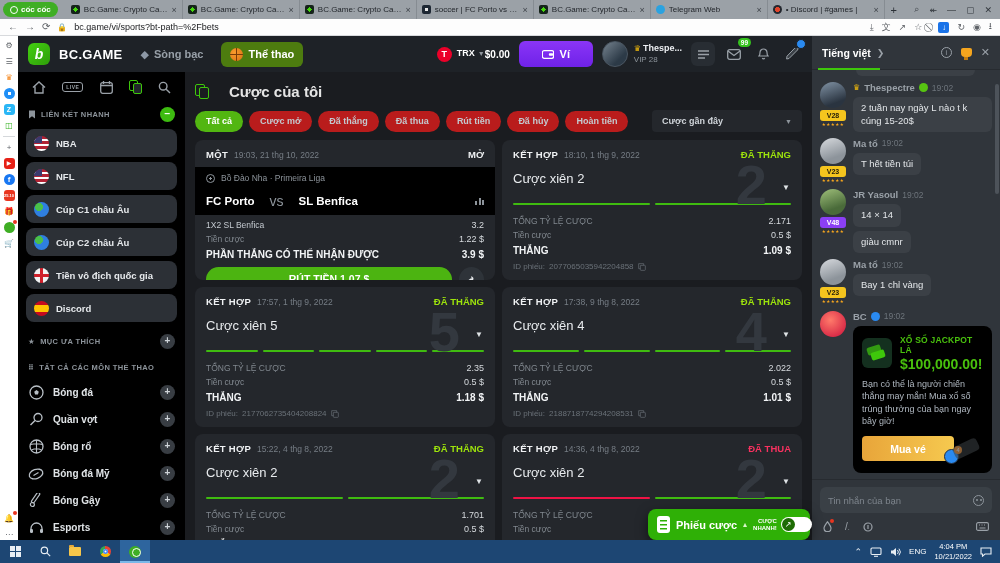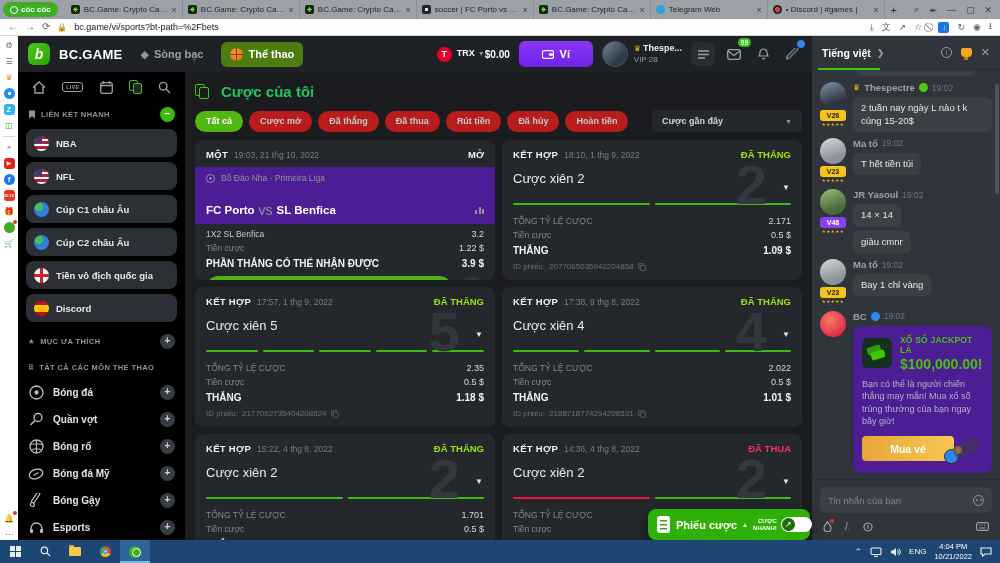--- a/index.html
+++ b/index.html
@@ -95,21 +95,21 @@
 .flag-us{background:linear-gradient(#b22234 0 20%,#fff 20% 36%,#b22234 36% 52%,#fff 52% 68%,#b22234 68% 84%,#fff 84%)}
 .flag-us::after{content:"";position:absolute;left:0;top:0;width:55%;height:48%;background:#3c3b6e}
 .flag-globe{background:radial-gradient(circle at 32% 32%,#49c04a 0 28%,#2f7fe0 30%)}
 .flag-eng{background:linear-gradient(rgba(0,0,0,0) 38%,#d0202a 38% 62%,rgba(0,0,0,0) 62%),linear-gradient(90deg,rgba(0,0,0,0) 38%,#d0202a 38% 62%,rgba(0,0,0,0) 62%),#f2f2f2}
 .flag-es{background:linear-gradient(#c60b1e 0 28%,#ffc400 28% 72%,#c60b1e 72%)}
 .sport-row{display:flex;align-items:center;gap:9px;padding:5.5px 10px;color:#dfe3e6;font-size:10px;font-weight:bold;flex:none}
 .sicn{width:16px;height:16px;flex:none;color:#b9c0c7;display:flex;align-items:center;justify-content:center}
 
 
 .main{flex:1;min-width:0;padding:8px 10px 0;overflow:hidden;display:flex;flex-direction:column;background:#1a1c20}
-.main-title{display:flex;align-items:center;gap:12px;color:#22c55e;font-size:15px;font-weight:bold;margin:3px 0 10px;flex:none}
+.main-title{display:flex;align-items:center;gap:20px;color:#e5e5e5;font-size:15px;font-weight:bold;margin:3px 0 10px;flex:none}
 .doc-icn{position:relative;width:14px;height:15px;flex:none}
 .doc-icn i{position:absolute;border:1.6px solid #3ec70b;border-radius:2px;width:10px;height:12px;display:block}
 .doc-icn i:first-child{left:0;top:0}
 .doc-icn i:last-child{right:0;bottom:0;background:#1a1c20}
 .filters{display:flex;gap:6px;align-items:center;margin-bottom:8px;flex:none}
 .fpill{height:21px;border-radius:11px;background:#b91c1c;color:#c3c9cf;font-size:9px;font-weight:bold;display:flex;align-items:center;padding:0 11px;white-space:nowrap}
 .fpill.active{background:#52b611;color:#fff}
 .sort{margin-left:auto;display:flex;align-items:center;justify-content:space-between;color:#cfd4d9;font-size:9px;font-weight:bold;background:#24272c;border-radius:4px;height:22px;padding:0 10px;width:150px;flex:none}
 .cards{display:grid;grid-template-columns:1fr 1fr;gap:7px;grid-auto-rows:140px}
 .card{background:#24272c;border-radius:8px;padding:9px 11px;position:relative;display:flex;flex-direction:column;overflow:hidden}
@@ -123,24 +123,24 @@
 .wm{position:absolute;right:24px;top:-12px;font-size:56px;font-weight:bold;color:#33383f;line-height:1}
 .ccaret{position:absolute;right:1px;top:14px;color:#dfe3e6;font-size:8px}
 .bars{display:flex;gap:5px;margin:2px 0 6px;flex:none}
 .bar{height:2px;flex:1;background:#3fbb10;border-radius:1px}
 .bar.lost{background:#ee1345}
 .crow{display:flex;justify-content:space-between;margin-top:4.5px;flex:none}
 .clabel{color:#81888f;font-size:8.5px}
 .cval{color:#d6dade;font-size:9px}
 .crow.winrow .clabel,.crow.winrow .cval{color:#f2f4f6;font-weight:800;font-size:10px}
 .cid{margin-top:auto;display:flex;align-items:center;gap:4px;color:#6a7178;font-size:8px;padding-top:6px}
-.match{background:#4c1d95;margin:7px -11px 0;padding:6px 11px;flex:none}
+.match{background:#000000;margin:7px -11px 0;padding:6px 11px;flex:none}
 .league{display:flex;gap:6px;color:#8d949b;font-size:8.5px;align-items:center}
 .ball-mini{width:9px;height:9px;border-radius:50%;border:1px solid #8d949b;flex:none;background:radial-gradient(circle,#8d949b 0 25%,rgba(0,0,0,0) 26%)}
-.teams{display:flex;align-items:center;gap:4px;margin-top:19px;color:#fff;font-weight:800;font-size:11.5px}
+.teams{display:flex;align-items:center;gap:15px;margin-top:10px;color:#fff;font-weight:800;font-size:11.5px}
 .vs{color:#8d949b;font-weight:normal;font-size:14px}
 .stats-icn{margin-left:auto;display:flex;gap:1.5px;align-items:flex-end}
 .stats-icn i{width:2px;background:#8d949b;display:block}
 .cashout-row{display:flex;gap:7px;margin-top:7px;align-items:center;flex:none}
 .cashout-btn{flex:1;height:25px;border-radius:13px;background:#4cb411;color:#fff;font-weight:800;font-size:10.5px;display:flex;align-items:center;justify-content:center}
 .share-btn{width:25px;height:25px;border-radius:50%;background:#2e3339;display:flex;align-items:center;justify-content:center;flex:none;color:#e6e9ec}
 
 
 .chat{width:188px;background:#30353b;flex:none;display:flex;flex-direction:column;position:relative}
 .chat-head{height:34px;display:flex;align-items:center;gap:6px;padding:0 10px;position:relative;flex:none;border-bottom:1px solid #272b30}
@@ -163,21 +163,21 @@
 .av-bc{background:radial-gradient(circle at 40% 35%,#ff7a6a,#d92b47 75%)}
 .vbadge{min-width:26px;height:11px;border-radius:3px;background:#f5c51e;color:#26200a;font-size:7px;font-weight:800;display:flex;align-items:center;justify-content:center;padding:0 2px}
 .vbadge.purple{background:#8b3ff5;color:#fff}
 .stars{font-size:4.5px;color:#f5a51e;letter-spacing:.5px;line-height:1}
 .msg-body{flex:1;min-width:0}
 .msg-name-row{display:flex;align-items:center;gap:4px;color:#9aa1a8;font-weight:bold;font-size:9.5px}
 .msg-time{color:#6d747b;font-weight:normal;font-size:8.5px}
 .frog{width:9px;height:9px;border-radius:50%;background:#57c411}
 .bot-ico{width:9px;height:9px;border-radius:50%;background:#2a8af0}
 .msg-bubble{background:#3b4046;border-radius:6px;padding:5px 8px;color:#e3e6e9;font-size:9.5px;display:inline-block;margin-top:4px;max-width:100%;line-height:1.3}
-.jp{background:#4c1d95;border-radius:8px;padding:9px;margin-top:4px;position:relative}
+.jp{background:#000000;border-radius:8px;padding:9px;margin-top:4px;position:relative}
 .jp-head{display:flex;gap:8px;align-items:center}
 .jp-ico{width:30px;height:30px;border-radius:6px;background:#14301f;position:relative;flex:none;overflow:hidden}
 .jp-ico i{position:absolute;width:14px;height:8px;background:#3ec70b;border-radius:2px;display:block}
 .jp-ico i:first-child{left:5px;top:8px;transform:rotate(-18deg);opacity:.7}
 .jp-ico i:last-child{left:9px;top:13px;transform:rotate(-18deg)}
 .jp-title{color:#49c10d;font-weight:800;font-size:8.5px;letter-spacing:.2px}
 .jp-amount{color:#49c10d;font-weight:800;font-size:14px;margin-top:1px}
 .jp-body{color:#aeb6bf;font-size:9px;line-height:1.4;margin-top:6px}
 .jp-cta-row{margin-top:8px;position:relative;height:28px}
 .jp-cta{width:92px;height:25px;background:linear-gradient(90deg,#e8a53a,#f6c94f);border-radius:4px;color:#fff;font-weight:800;font-size:10.5px;display:flex;align-items:center;justify-content:center}

